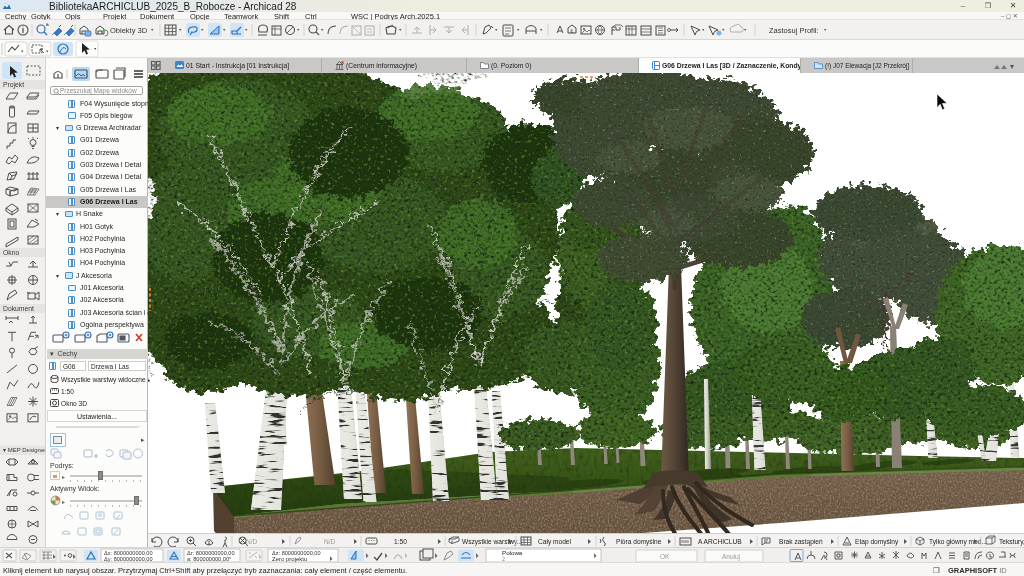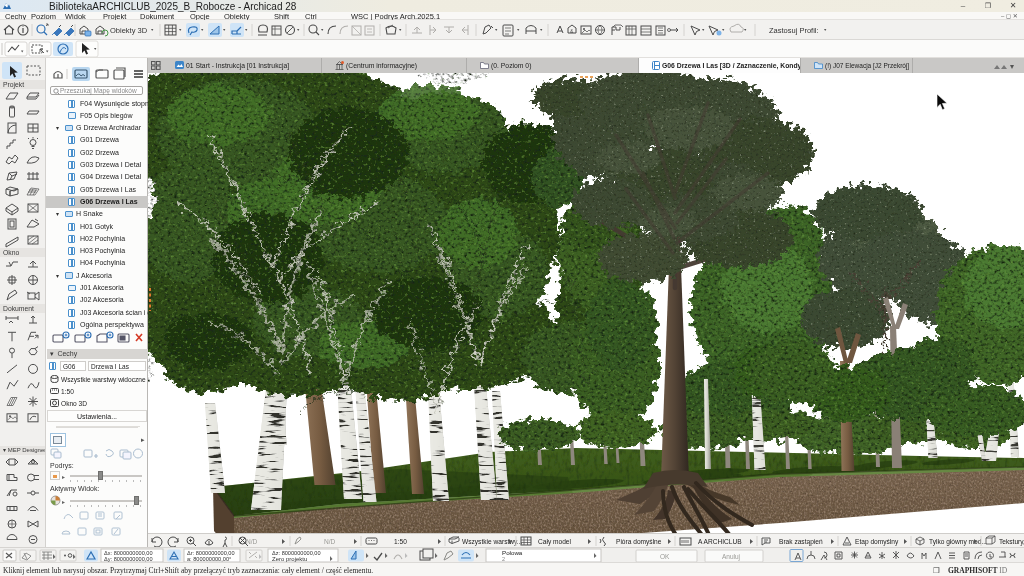--- a/index.html
+++ b/index.html
@@ -30,44 +30,44 @@
   .folder { position:absolute; top:2.5px; width:8px; height:6.5px; border:1px solid #4a90cc; border-radius:1px; background:#eaf3fb; }
   .selrow { background:#c9c8c6; font-weight:bold; }
   
   #tabbar { left:148px; top:58px; width:876px; height:15px; background:#c9c8c6; }
   .tab { position:absolute; top:0; height:15px; font-size:6.8px; color:#222; line-height:15px; border-right:1px solid #aeadab; padding-left:15px; white-space:nowrap; overflow:hidden; }
   #scene { left:148px; top:73px; width:876px; height:460px; background:#fff; }
   #quickbar { left:148px; top:533px; width:876px; height:14px; background:#f3f2f0; border-top:1px solid #cfcdca; font-size:6.6px; color:#333; }
   
   #coordbar { left:0; top:547px; width:1024px; height:15px; background:#f0efed; border-top:1px solid #d6d4d1; }
   #statusbar { left:0; top:562px; width:1024px; height:14px; background:#f7f6f4; border-top:1px solid #dcdad7; }
-  #statusbar .st { position:absolute; left:3px; top:3px; font-size:7.5px; color:#1f1f1f;font-family:Liberation Serif, serif; }
+  #statusbar .st { position:absolute; left:3px; top:3px; font-size:7.5px; color:#1f1f1f; }
 </style>
 </head>
 <body>
 
   <div class="abs" id="titlebar">
     <svg class="abs" style="left:3px;top:2px" width="8" height="8" viewBox="0 0 8 8">
       <path d="M0 7 L3 1 L5 4 L6 2.5 L8 7 Z" fill="#2d6fb4"></path>
       <path d="M3 1 L5 4 L4 5.5 L1.8 3.4 Z" fill="#fff"></path>
     </svg>
     <span class="ttl">BibliotekaARCHICLUB_2025_B_Robocze - Archicad 28</span>
     <span class="wbtn" style="left:958px">–</span>
     <span class="wbtn" style="left:983px;font-size:7px">❐</span>
     <span class="wbtn" style="left:1008px">✕</span>
   </div>
 
   <div class="abs" id="menubar">
     <span class="mi" style="left:5px">Cechy</span>
-    <span class="mi" style="left:31px">Poziom</span>
-    <span class="mi" style="left:65px">Widok</span>
+    <span class="mi" style="left:31px">Gotyk</span>
+    <span class="mi" style="left:65px">Opis</span>
     <span class="mi" style="left:103px">Projekt</span>
     <span class="mi" style="left:140px">Dokument</span>
     <span class="mi" style="left:190px">Opcje</span>
-    <span class="mi" style="left:224px">Obiekty</span>
+    <span class="mi" style="left:224px">Teamwork</span>
     <span class="mi" style="left:274px">Shift</span>
     <span class="mi" style="left:305px">Ctrl</span>
     <span class="mi" style="left:351px">WSC | Podrys Arch.2025.1</span>
     <span class="mi" style="left:1001px;font-size:6px;color:#555">– ◻ ✕</span>
   </div>
 
   <div class="abs" id="toolbar1">
     <svg class="abs" style="left:0;top:0" width="1024" height="20" viewBox="0 0 1024 20">
       <path d="M4,10 l5,-4.5 l5,4.5 M5.5,9 v5 h7 v-5" fill="none" stroke="#4a4a4a" stroke-width="1.1"></path>
       <circle cx="23" cy="10" r="5" fill="none" stroke="#4a4a4a" stroke-width="1.1"></circle>

